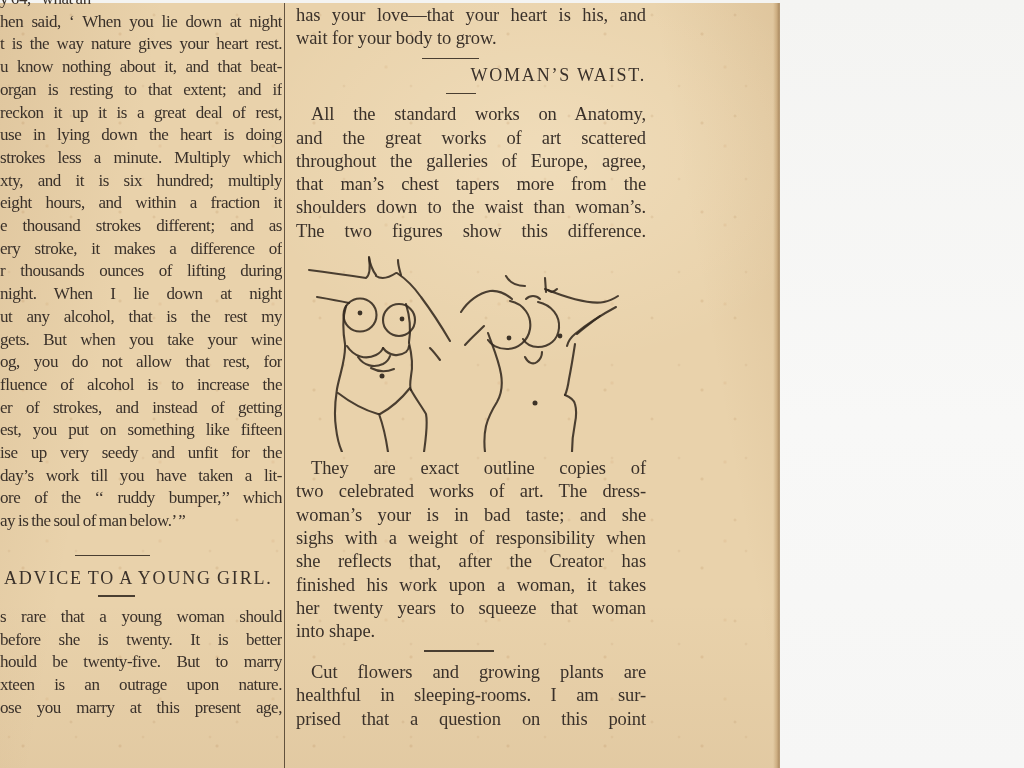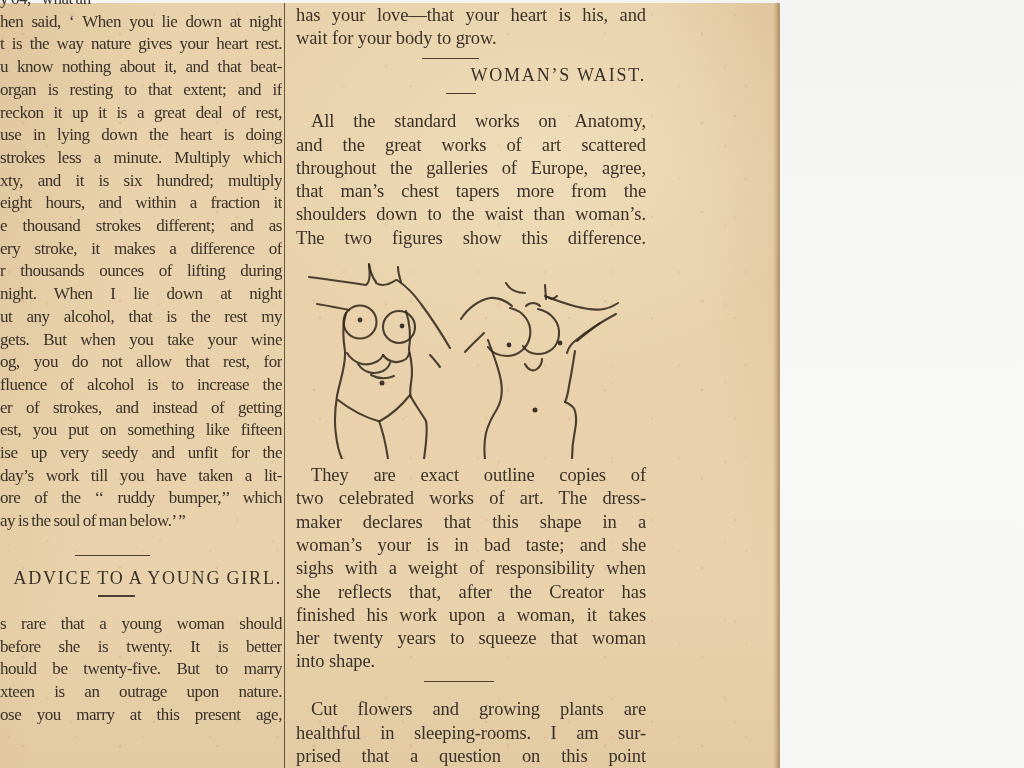--- a/index.html
+++ b/index.html
@@ -43,29 +43,29 @@
   .col-right{
     left:296px;width:350px;top:1px;
     font-size:18.5px;line-height:23.3px;letter-spacing:-0.1px;
   }
   .tline{text-align:justify;text-align-last:justify;white-space:normal;}
   .tline.nojust{text-align-last:left;}
   .tline.ind{padding-left:15px;}
   .sec-heading{
     font-size:18px;letter-spacing:1.8px;line-height:22px;white-space:nowrap;
   }
-  .head-left{margin:11px 0 0 4px;text-align:right;}
+  .head-left{margin:11px 0 0 4px;}
   .head-right{margin:5px 0 0 0;text-align:right;}
   .rule{height:1.6px;background:#493e31;border:none;}
   .rl1{width:75px;margin:22px 0 0 75px;}
   .rl2{width:37px;margin:6px 0 0 98px;}
   .rr1{width:57px;margin:7px 0 0 126px;}
   .rr2{width:30px;margin:6.5px 0 0 150px;}
   .rr3{width:70px;margin:7px 0 0 128px;}
-  .p-after{margin-top:16px;}
+  .p-after{margin-top:9px;}
   .figure-wrap{margin:4px 0 5px 2px;width:350px;height:205px;}
   svg.torsos{display:block;width:350px;height:205px;}
   svg.torsos path{fill:none;stroke:#33291f;stroke-width:2.1;stroke-linecap:round;stroke-linejoin:round;opacity:.88;}
   svg.torsos circle.outl{fill:none;stroke:#33291f;stroke-width:2.1;opacity:.88;}
   svg.torsos circle.dot{fill:#2e251c;stroke:none;opacity:.92;}
 </style>
 </head>
 <body>
 
 <div class="stage">
@@ -175,21 +175,20 @@
             <path d="M277,97 C275,110 273,122 271,132 C270,139 269,144 267,148"></path>
             <path d="M267,148 C272,150 276,153 277,157 C279,164 278,171 277,176 C275,186 274,195 274,205"></path>
             <circle class="dot" cx="237" cy="156" r="2.5"></circle>
           </g>
         </svg>
       </div>
 
       <div>
           <div class="tline ind">They are exact outline copies of</div>
           <div class="tline">two celebrated works of art.  The dress-</div>
-          <div class="tline">maker declares that this shape in a</div>
           <div class="tline">woman’s your is in bad taste; and she</div>
           <div class="tline">sighs with a weight of responsibility when</div>
           <div class="tline">she reflects that, after the Creator has</div>
           <div class="tline">finished his work upon a woman, it takes</div>
           <div class="tline">her twenty years to squeeze that woman</div>
           <div class="tline nojust">into shape.</div>
         </div>
       <hr class="rule rr3">
       <div class="p-after">
           <div class="tline ind">Cut flowers and growing plants are</div>

